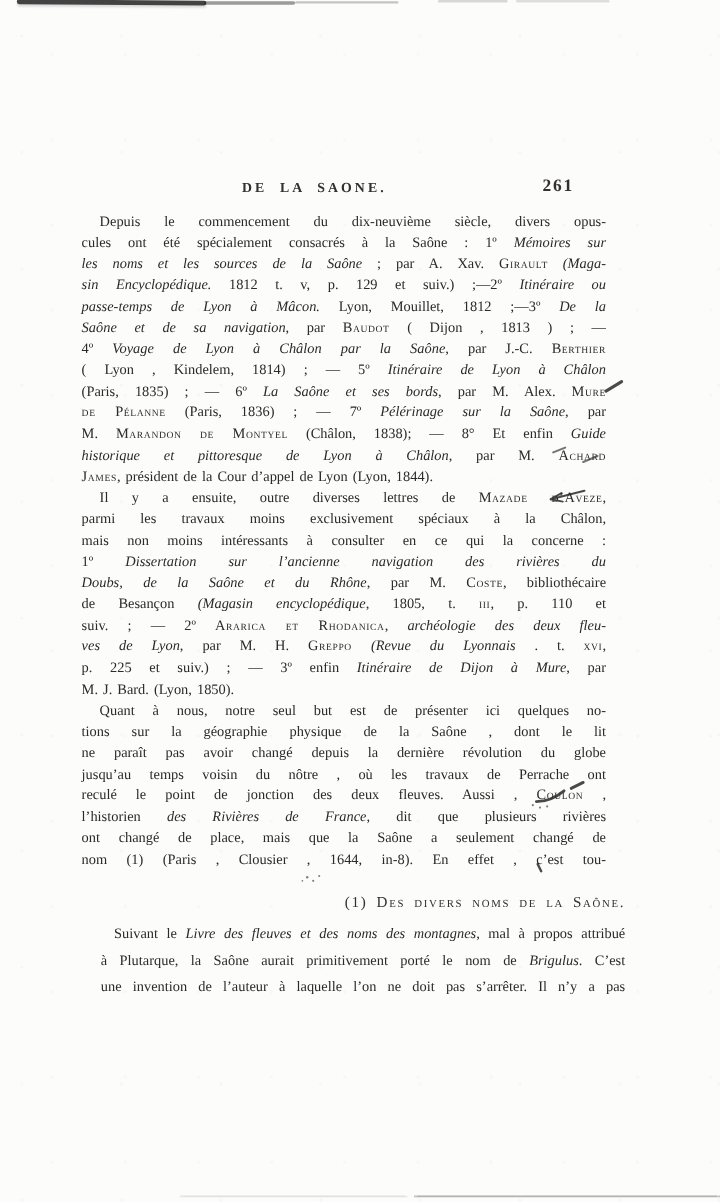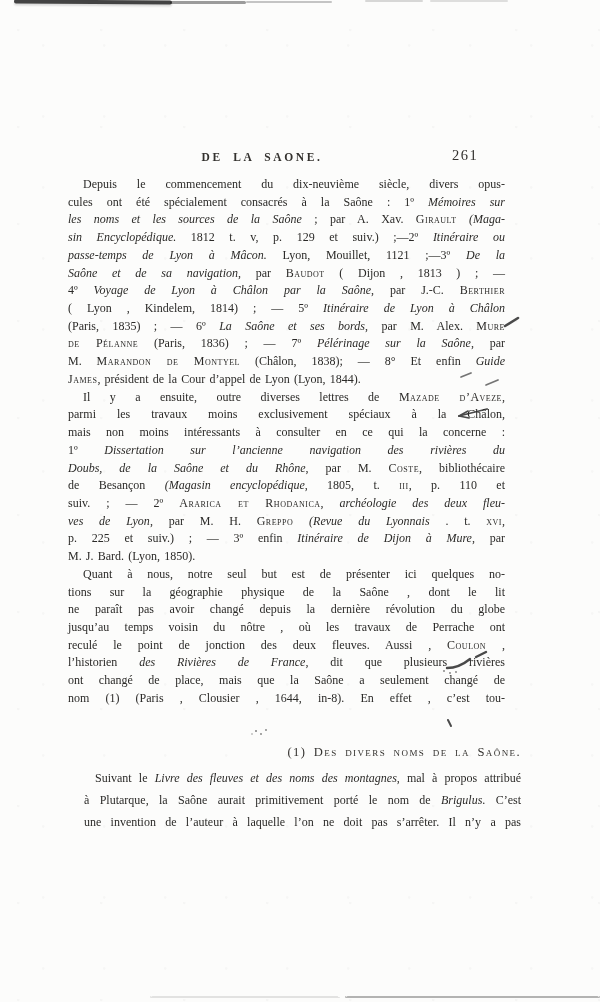--- a/index.html
+++ b/index.html
@@ -13,21 +13,21 @@
     font-family:"Liberation Serif","DejaVu Serif",serif;
     color:#2b2a28;
   }
   .head-title{
     position:absolute;top:151px;left:262px;transform:translateX(-50%);
     font-size:11.5px;font-weight:bold;letter-spacing:2.6px;word-spacing:5px;
     white-space:nowrap;color:#33312e;
   }
   .page-number{
     position:absolute;top:147px;left:452px;
-    font-size:14.5px;font-weight:normal;letter-spacing:1.5px;color:#33312e;
+    font-size:14.5px;font-weight:bold;letter-spacing:1.5px;color:#33312e;
   }
   .body-text{
     position:absolute;top:176px;left:68px;width:437px;
     font-size:12px;line-height:17.72px;word-spacing:1.2px;
     text-rendering:optimizeLegibility;
   }
   .line{text-align:justify;text-align-last:justify;height:17.72px;overflow:visible;white-space:normal;}
   .line.no-just{text-align-last:left;}
   .line.indent{text-indent:15px;}
   .s-i{font-style:italic;}
@@ -66,27 +66,28 @@
   <div class="artifact smudge-e"></div>
 
   <span class="head-title">DE LA SAONE.</span>
   <span class="page-number">261</span>
 
   <div class="body-text">
       <div class="line indent"><span>Depuis le commencement du dix-neuvième siècle, divers opus-</span></div>
       <div class="line"><span>cules ont été spécialement consacrés à la Saône : 1º </span><span class="s-i">Mémoires sur</span></div>
       <div class="line"><span class="s-i">les noms et les sources de la Saône</span><span> ; par A. Xav. </span><span class="s-sc">Girault</span><span class="s-i"> (Maga-</span></div>
       <div class="line"><span class="s-i">sin Encyclopédique.</span><span> 1812 t. v, p. 129 et suiv.) ;—2º </span><span class="s-i">Itinéraire ou</span></div>
-      <div class="line"><span class="s-i">passe-temps de Lyon à Mâcon.</span><span> Lyon, Mouillet, 1121 ;—3º </span><span class="s-i">De la</span></div>
+      <div class="line"><span class="s-i">passe-temps de Lyon à Mâcon.</span><span> Lyon, Mouillet, 1812 ;—3º </span><span class="s-i">De la</span></div>
       <div class="line"><span class="s-i">Saône et de sa navigation</span><span>, par </span><span class="s-sc">Baudot</span><span> ( Dijon , 1813 ) ; —</span></div>
       <div class="line"><span>4º </span><span class="s-i">Voyage de Lyon à Châlon par la Saône</span><span>, par J.-C. </span><span class="s-sc">Berthier</span></div>
       <div class="line"><span>( Lyon , Kindelem, 1814) ; — 5º </span><span class="s-i">Itinéraire de Lyon à Châlon</span></div>
       <div class="line"><span>(Paris, 1835) ; — 6º </span><span class="s-i">La Saône et ses bords</span><span>, par M. Alex. </span><span class="s-sc">Mure</span></div>
       <div class="line"><span class="s-sc">de Pélanne</span><span> (Paris, 1836) ; — 7º </span><span class="s-i">Pélérinage sur la Saône</span><span>, par</span></div>
       <div class="line"><span>M. </span><span class="s-sc">Marandon de Montyel</span><span> (Châlon, 1838); — 8° Et enfin </span><span class="s-i">Guide</span></div>
+      <div class="line"><span class="s-i">historique et pittoresque de Lyon à Châlon</span><span>, par M. </span><span class="s-sc">Achard</span></div>
       <div class="line no-just"><span class="s-sc">James</span><span>, président de la Cour d’appel de Lyon (Lyon, 1844).</span></div>
       <div class="line indent"><span>Il y a ensuite, outre diverses lettres de </span><span class="s-sc">Mazade d’Aveze</span><span>,</span></div>
       <div class="line"><span>parmi les travaux moins exclusivement spéciaux à la Châlon,</span></div>
       <div class="line"><span>mais non moins intéressants à consulter en ce qui la concerne :</span></div>
       <div class="line"><span>1º </span><span class="s-i">Dissertation sur l’ancienne navigation des rivières du</span></div>
       <div class="line"><span class="s-i">Doubs, de la Saône et du Rhône</span><span>, par M. </span><span class="s-sc">Coste</span><span>, bibliothécaire</span></div>
       <div class="line"><span>de Besançon </span><span class="s-i">(Magasin encyclopédique</span><span>, 1805, t. </span><span class="s-sc">iii</span><span>, p. 110 et</span></div>
       <div class="line"><span>suiv. ; — 2º </span><span class="s-sc">Ararica et Rhodanica</span><span>, </span><span class="s-i">archéologie des deux fleu-</span></div>
       <div class="line"><span class="s-i">ves de Lyon</span><span>, par M. H. </span><span class="s-sc">Greppo</span><span> </span><span class="s-i">(Revue du Lyonnais</span><span> . t. </span><span class="s-sc">xvi</span><span>,</span></div>
       <div class="line"><span>p. 225 et suiv.) ; — 3º enfin </span><span class="s-i">Itinéraire de Dijon à Mure</span><span>, par</span></div>

